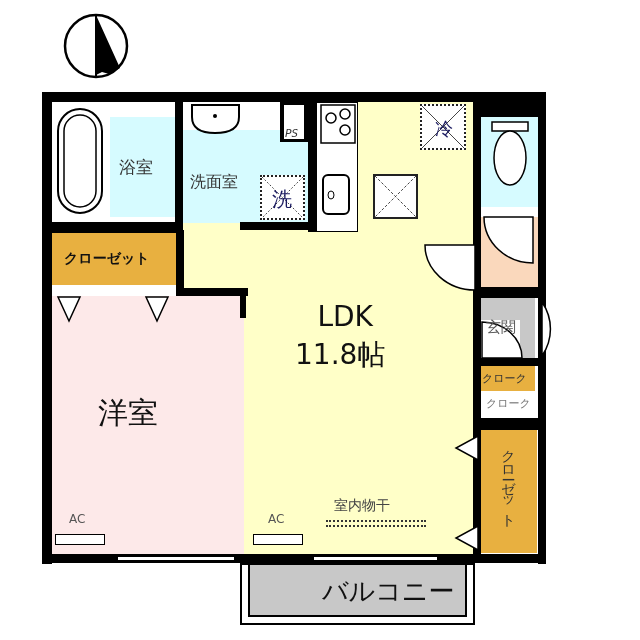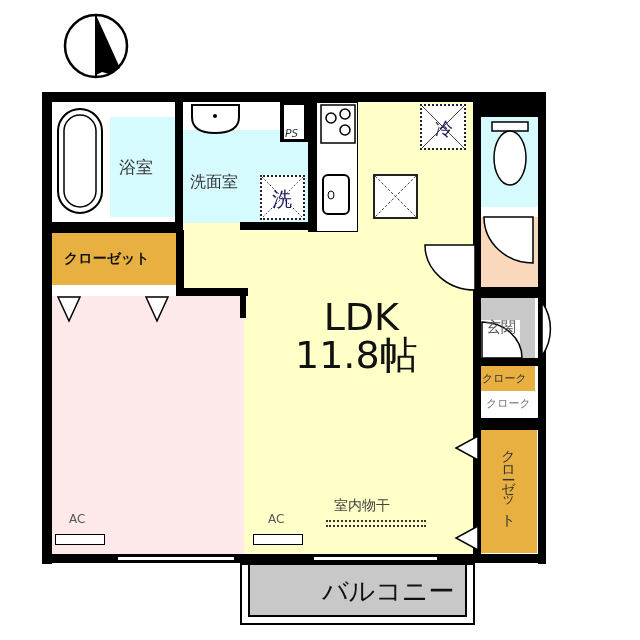--- a/index.html
+++ b/index.html
@@ -142,23 +142,24 @@
 <svg class="abs" style="left:452px;top:430px;" width="28" height="125">
     <polygon points="26,6 26,30 4,18" fill="#fff" stroke="#000" stroke-width="1.5"></polygon>
     <polygon points="26,96 26,120 4,108" fill="#fff" stroke="#000" stroke-width="1.5"></polygon>
   </svg>
 
 <div class="lbl" style="left:119px;top:156px;font-size:17px;">浴室</div>
 <div class="lbl" style="left:190px;top:172px;font-size:16px;">洗面室</div>
 <div class="lbl" style="left:64px;top:250px;font-size:14px;font-weight:bold;color:#111;">クローゼット</div>
 
 <div class="lbl" style="left:98px;top:395px;font-size:30px;color:#111;line-height:36px;text-align:center;">
+  <div>洋室</div>
 </div>
 
-<div class="lbl" style="left:305px;top:298px;font-size:38px;color:#111;line-height:38px;text-align:center;">
+<div class="lbl" style="left:305px;top:298px;font-size:28px;color:#111;line-height:38px;text-align:center;">
   <div>LDK</div>
   <div style="margin-left:-10px;">11.8帖</div>
 </div>
 
 <div class="lbl" style="left:486px;top:318px;font-size:15px;color:#555;">玄関</div>
 <div class="lbl" style="left:482px;top:371px;font-size:11px;">クローク</div>
 <div class="lbl" style="left:486px;top:396px;font-size:11px;color:#777;text-align:center;">クローク</div>
 <div class="lbl" style="left:500px;top:440px;font-size:14px;writing-mode:vertical-rl;">クローゼット</div>
 
 <div class="lbl" style="left:69px;top:512px;font-size:12px;color:#555;">AC</div>

